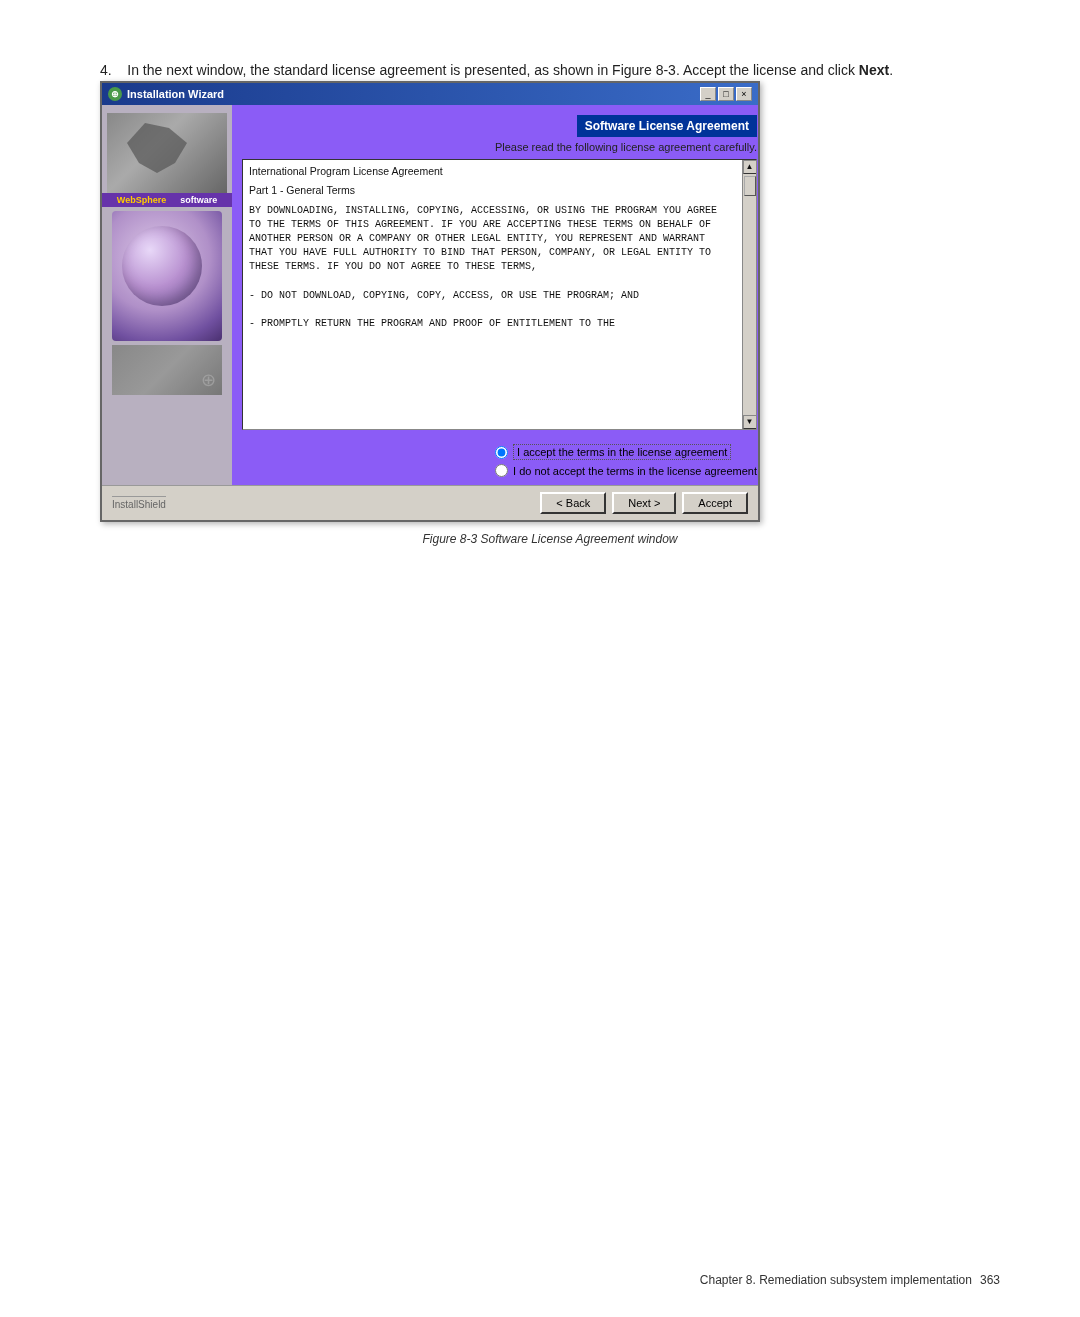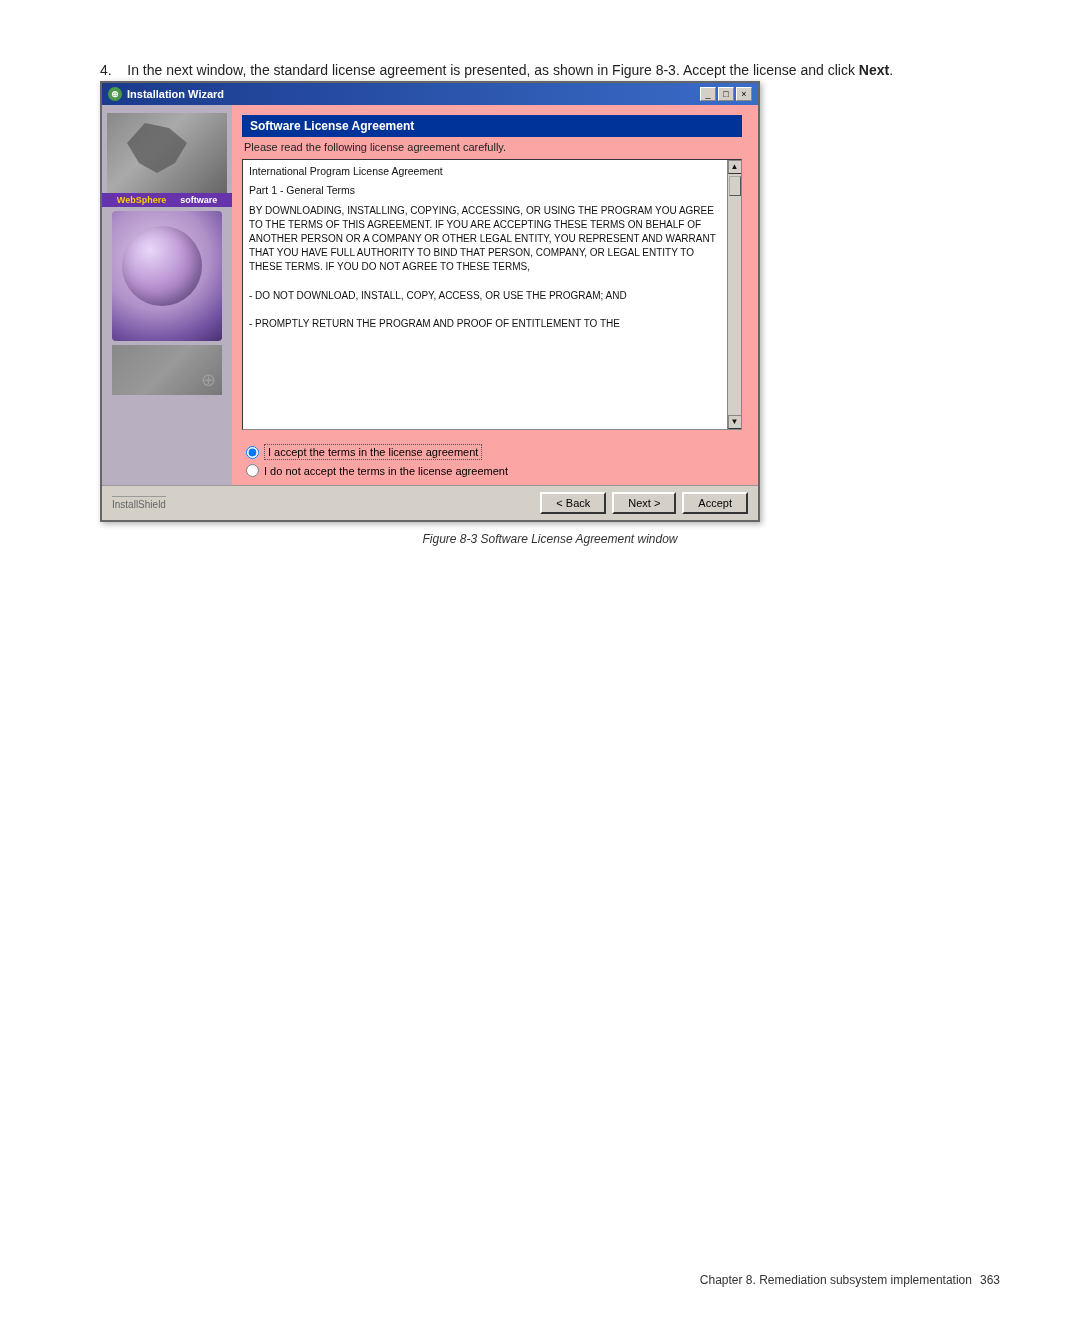--- a/index.html
+++ b/index.html
@@ -187,24 +187,25 @@
       bottom: 4px;
       right: 6px;
       font-size: 18px;
       color: #aaa;
       opacity: 0.7;
     }
 
     
     .wizard-content {
       flex: 1;
-      padding: 10px 16px 0 10px;
+      padding: 10px 1px 0 10px;
       display: flex;
       flex-direction: column;
-      background: #fca5a5;
+      background: #8b5cf6;
+      align-items: flex-end;
     }
 
     .section-title {
       background: #003399;
       color: white;
       font-size: 12px;
       font-weight: bold;
       padding: 4px 8px;
       margin-bottom: 4px;
     }
@@ -236,20 +237,21 @@
     }
 
     .license-text-area .license-part {
       margin-bottom: 6px;
       font-size: 10.5px;
     }
 
     .license-text-area .license-body {
       font-size: 10px;
       line-height: 1.4;
+      font-family: Liberation Mono, monospace;
     }
 
     .scrollbar {
       position: absolute;
       right: 0;
       top: 0;
       width: 14px;
       height: 100%;
       background: #d4d0c8;
       border-left: 1px solid #888;
@@ -423,21 +425,21 @@
         <div class="section-title">Software License Agreement</div>
         <div class="section-subtitle">Please read the following license agreement carefully.</div>
 
         <div class="license-text-wrapper">
           <div class="license-text-area">
             <div class="license-text-inner">
               <div class="license-header">International Program License Agreement</div>
               <div class="license-part">Part 1 - General Terms</div>
               <div class="license-body">BY DOWNLOADING, INSTALLING, COPYING, ACCESSING, OR USING THE PROGRAM YOU AGREE TO THE TERMS OF THIS AGREEMENT. IF YOU ARE ACCEPTING THESE TERMS ON BEHALF OF ANOTHER PERSON OR A COMPANY OR OTHER LEGAL ENTITY, YOU REPRESENT AND WARRANT THAT YOU HAVE FULL AUTHORITY TO BIND THAT PERSON, COMPANY, OR LEGAL ENTITY TO THESE TERMS. IF YOU DO NOT AGREE TO THESE TERMS,</div>
               <br>
-              <div class="license-body">- DO NOT DOWNLOAD, INSTALL, COPY, ACCESS, OR USE THE PROGRAM; AND</div>
+              <div class="license-body">- DO NOT DOWNLOAD, COPYING, COPY, ACCESS, OR USE THE PROGRAM; AND</div>
               <br>
               <div class="license-body">- PROMPTLY RETURN THE PROGRAM AND PROOF OF ENTITLEMENT TO THE</div>
             </div>
             <div class="scrollbar">
               <div class="scroll-arrow">▲</div>
               <div class="scroll-thumb"></div>
               <div class="scroll-arrow" style="margin-top:auto;">▼</div>
             </div>
           </div>
         </div>

